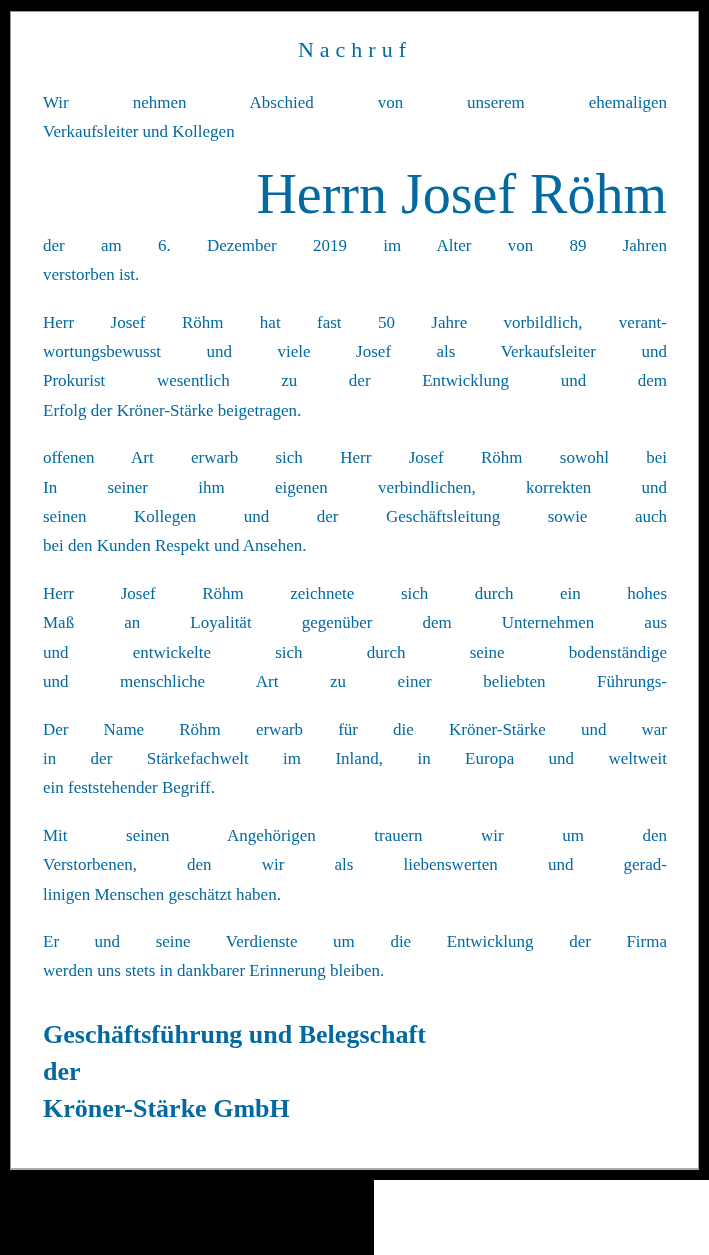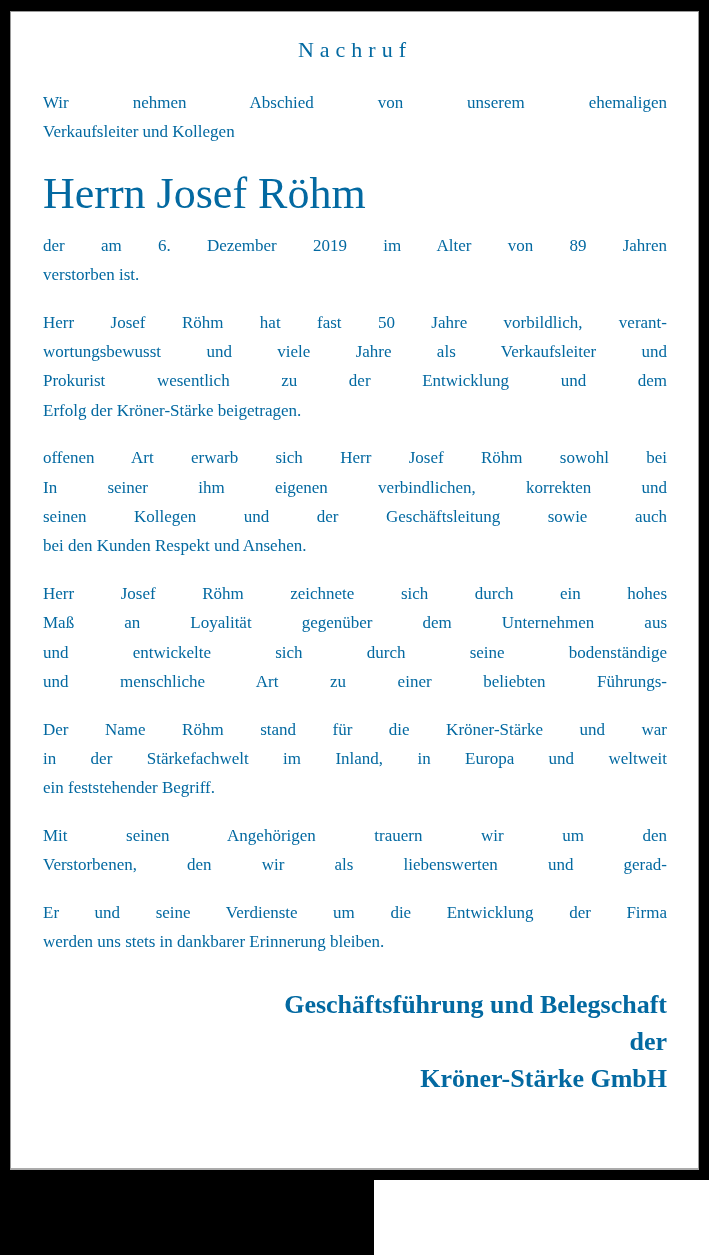--- a/index.html
+++ b/index.html
@@ -43,35 +43,35 @@
     font-size: 17px;
     line-height: 29.4px;
     text-align: justify;
     text-align-last: justify;
     white-space: normal;
   }
   .tlast {
     text-align-last: left;
   }
   .name {
-    font-size: 44px;
+    font-size: 56px;
     line-height: 58px;
     font-weight: normal;
-    text-align: left;
+    text-align: right;
     margin: 12px 0 8px 0;
     white-space: nowrap;
   }
   .signature {
     margin-top: 30px;
     text-align: center;
     font-weight: bold;
     font-size: 26px;
     line-height: 37px;
   }
-  .signature .sline { text-align: right; }
+  .signature .sline { text-align: left; }
   .bottom-white {
     position: absolute;
     left: 374px;
     top: 1180px;
     width: 335px;
     height: 75px;
     background: #ffffff;
   }
   .bottom-black {
     position: absolute;
@@ -98,44 +98,45 @@
 
     <div class="name">Herrn Josef Röhm</div>
 
     <div id="body-paragraphs">
         <div class="para">
           <div class="tline">der am 6. Dezember 2019 im Alter von 89 Jahren</div>
           <div class="tline tlast">verstorben ist.</div>
         </div>
         <div class="para">
           <div class="tline">Herr Josef Röhm hat fast 50 Jahre vorbildlich, verant-</div>
-          <div class="tline">wortungsbewusst und viele Jahre als Verkaufsleiter und</div>
+          <div class="tline">wortungsbewusst und viele Josef als Verkaufsleiter und</div>
           <div class="tline">Prokurist wesentlich zu der Entwicklung und dem</div>
           <div class="tline tlast">Erfolg der Kröner-Stärke beigetragen.</div>
         </div>
         <div class="para">
           <div class="tline">offenen Art erwarb sich Herr Josef Röhm sowohl bei</div>
           <div class="tline">In seiner ihm eigenen verbindlichen, korrekten und</div>
           <div class="tline">seinen Kollegen und der Geschäftsleitung sowie auch</div>
           <div class="tline tlast">bei den Kunden Respekt und Ansehen.</div>
         </div>
         <div class="para">
           <div class="tline">Herr Josef Röhm zeichnete sich durch ein hohes</div>
           <div class="tline">Maß an Loyalität gegenüber dem Unternehmen aus</div>
           <div class="tline">und entwickelte sich durch seine bodenständige</div>
           <div class="tline">und menschliche Art zu einer beliebten Führungs-</div>
         </div>
         <div class="para">
-          <div class="tline">Der Name Röhm stand für die Kröner-Stärke und war</div>
+          <div class="tline">Der Name Röhm erwarb für die Kröner-Stärke und war</div>
           <div class="tline">in der Stärkefachwelt im Inland, in Europa und weltweit</div>
           <div class="tline tlast">ein feststehender Begriff.</div>
         </div>
         <div class="para">
           <div class="tline">Mit seinen Angehörigen trauern wir um den</div>
           <div class="tline">Verstorbenen, den wir als liebenswerten und gerad-</div>
+          <div class="tline tlast">linigen Menschen geschätzt haben.</div>
         </div>
         <div class="para">
           <div class="tline">Er und seine Verdienste um die Entwicklung der Firma</div>
           <div class="tline tlast">werden uns stets in dankbarer Erinnerung bleiben.</div>
         </div>
       </div>
 
     <div class="signature" id="signature-block">
         <div class="sline">Geschäftsführung und Belegschaft</div>
         <div class="sline">der</div>

